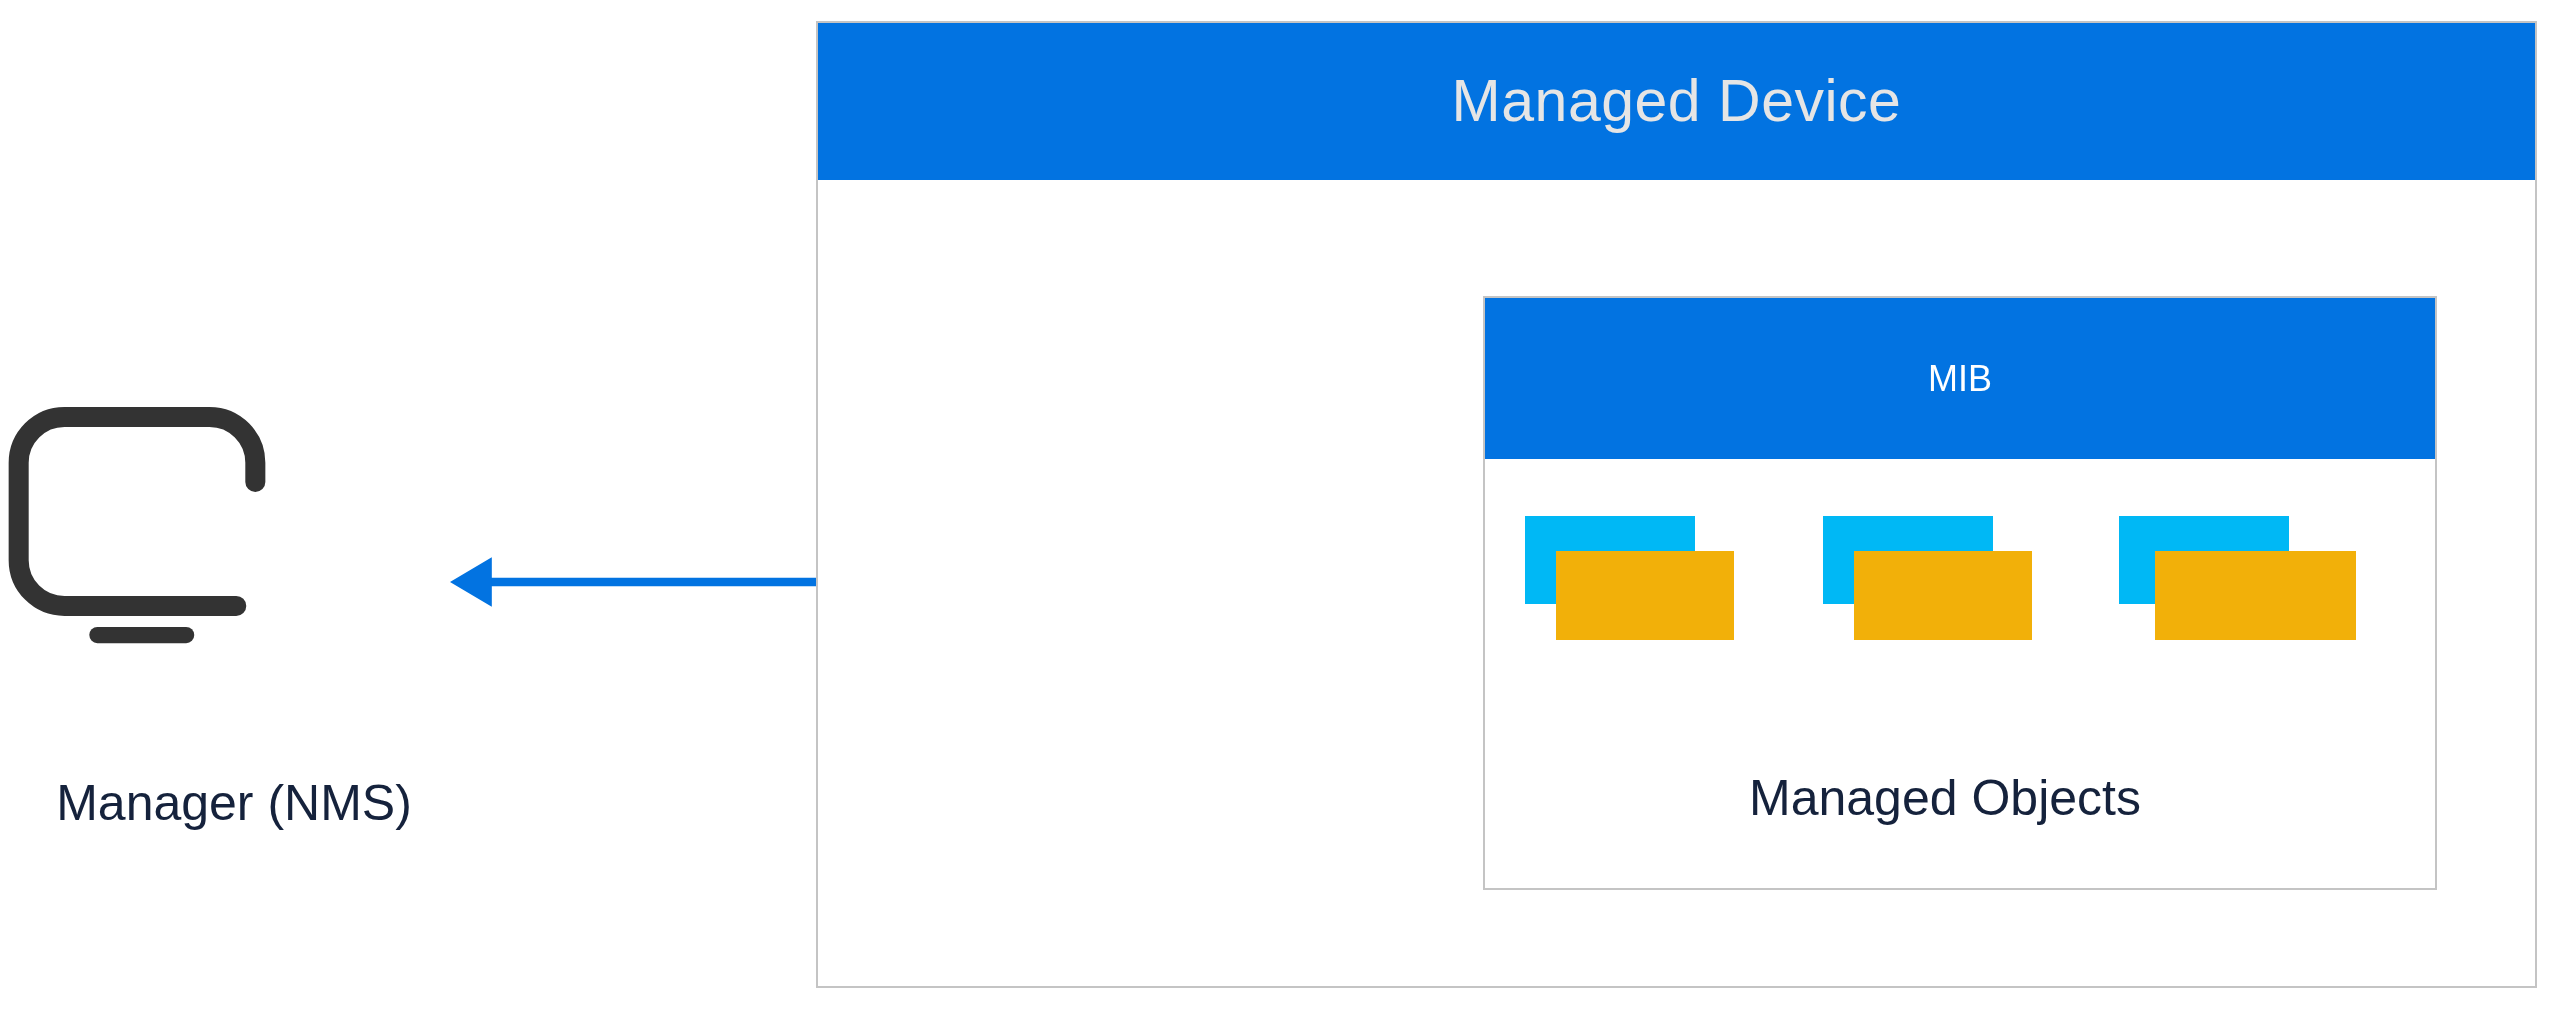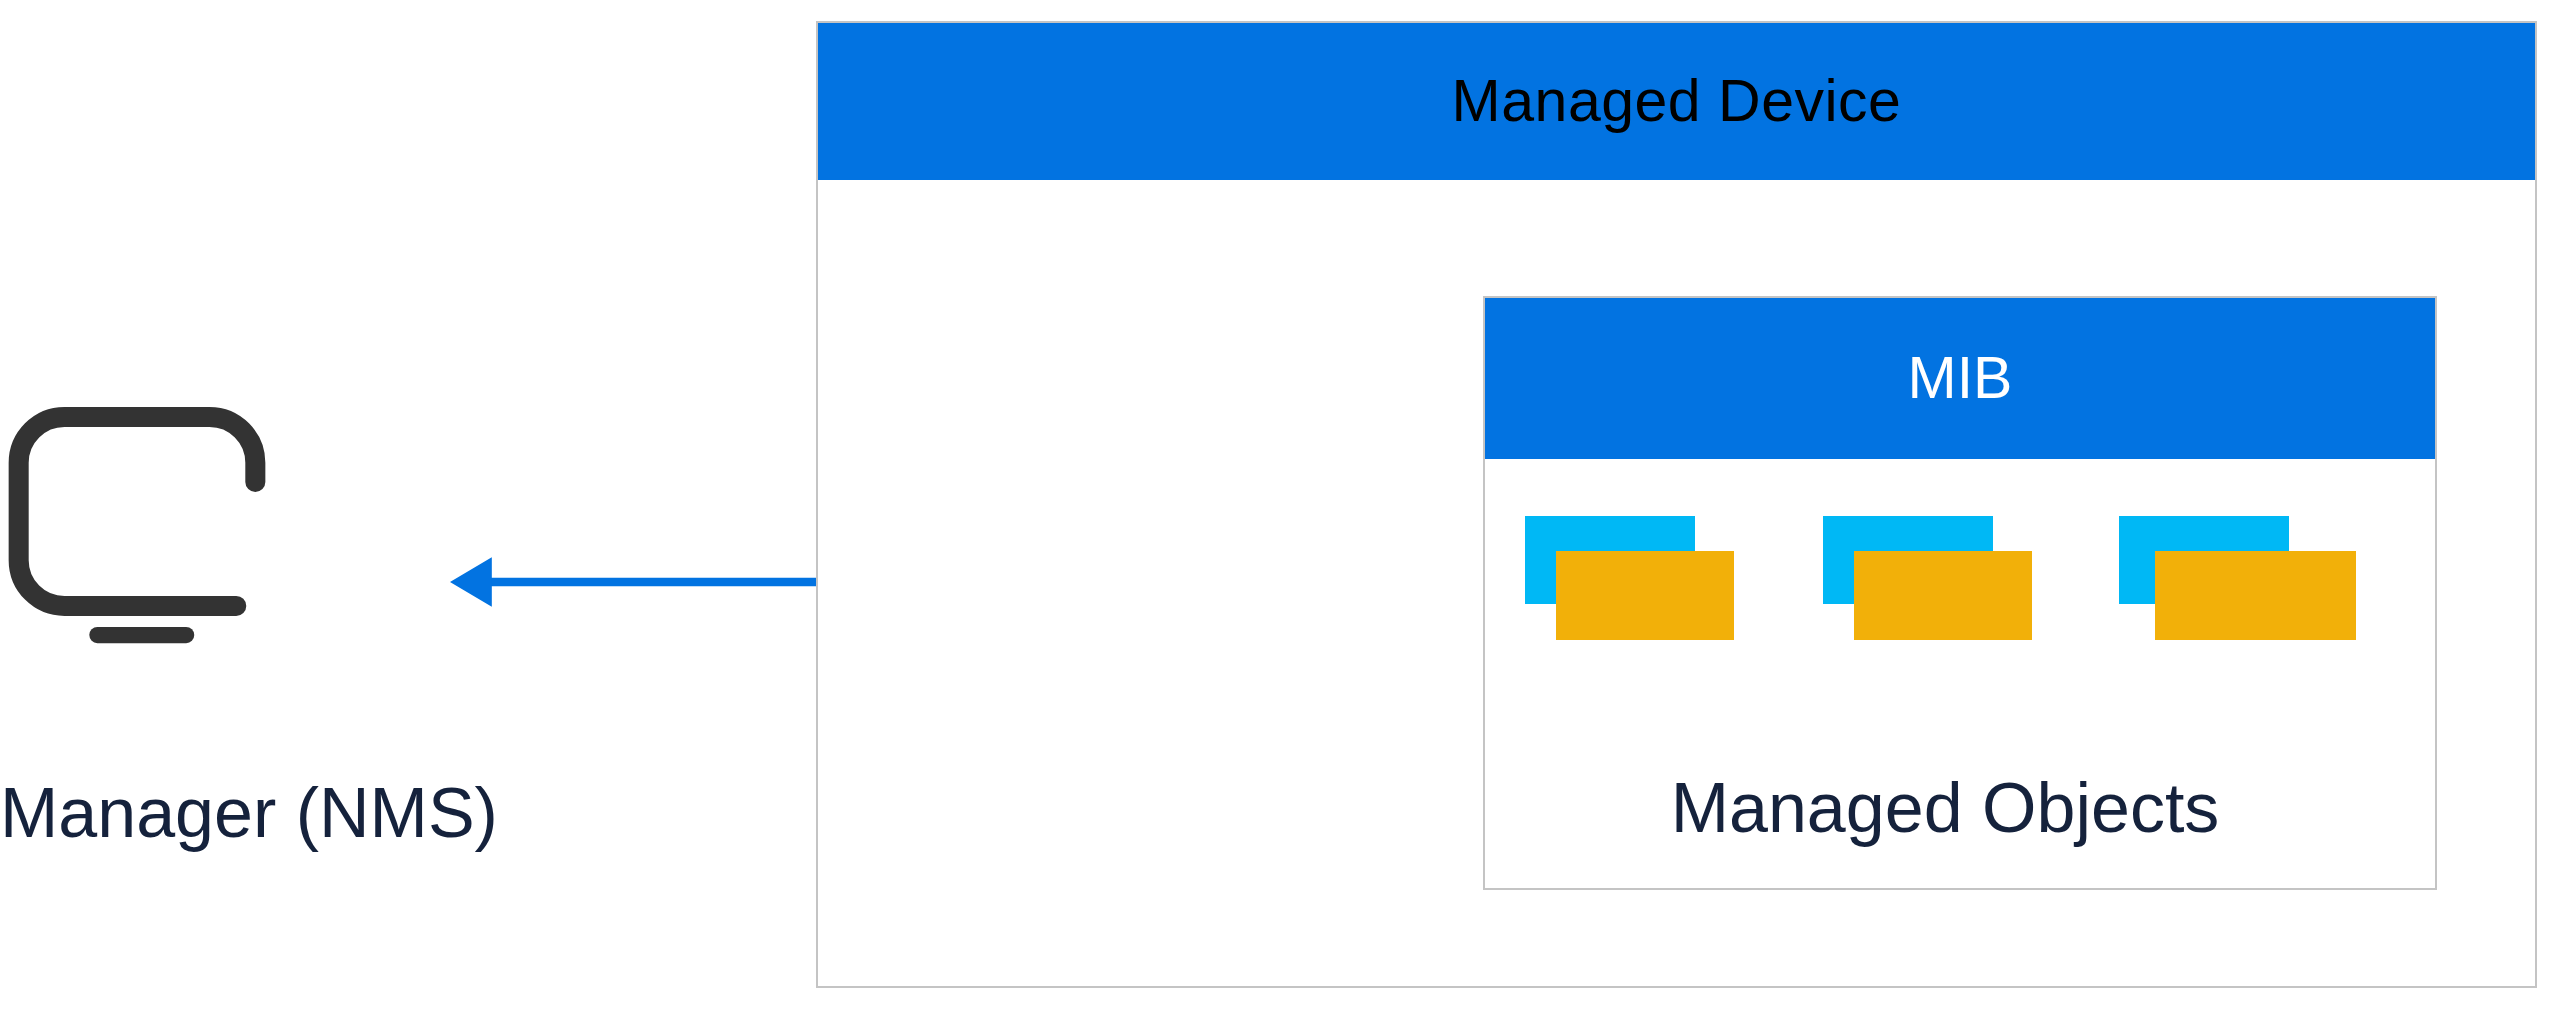--- a/index.html
+++ b/index.html
@@ -35,21 +35,21 @@
     left: 0;
     top: 0;
     width: 100%;
     height: 157px;
     background: #0273e1;
     display: flex;
     align-items: center;
     justify-content: center;
   }
   .device-header-title {
-    color: #000000;
+    color: #e5e5e5;
     font-size: 59px;
     font-weight: 400;
     letter-spacing: 0.5px;
     line-height: 1;
     white-space: nowrap;
   }
 
   
   .mib-box {
     position: absolute;
@@ -67,21 +67,21 @@
     top: 0;
     width: 100%;
     height: 161px;
     background: #0273e1;
     display: flex;
     align-items: center;
     justify-content: center;
   }
   .mib-header-title {
     color: #ffffff;
-    font-size: 59px;
+    font-size: 36px;
     font-weight: 400;
     line-height: 1;
     white-space: nowrap;
   }
 
   
   .objects-row {
     position: absolute;
     left: 40px;
     top: 218px;
@@ -159,21 +159,21 @@
     position: absolute;
     height: 76px;
   }
   .connector.left  { left: 449px;  top: 544px; width: 496px; }
   .connector.right { left: 1170px; top: 544px; width: 306px; }
 
   
   .caption {
     position: absolute;
     color: #15223c;
-    font-size: 70px;
+    font-size: 50px;
     font-weight: 400;
     line-height: 1;
     white-space: nowrap;
     text-align: center;
   }
   .caption.manager { left: 0px;    top: 778px; width: 468px; }
   .caption.agent   { left: 864px;  top: 778px; width: 391px; }
   .caption.objects { left: 1468px; top: 773px; width: 954px; }
 </style>
 </head>

